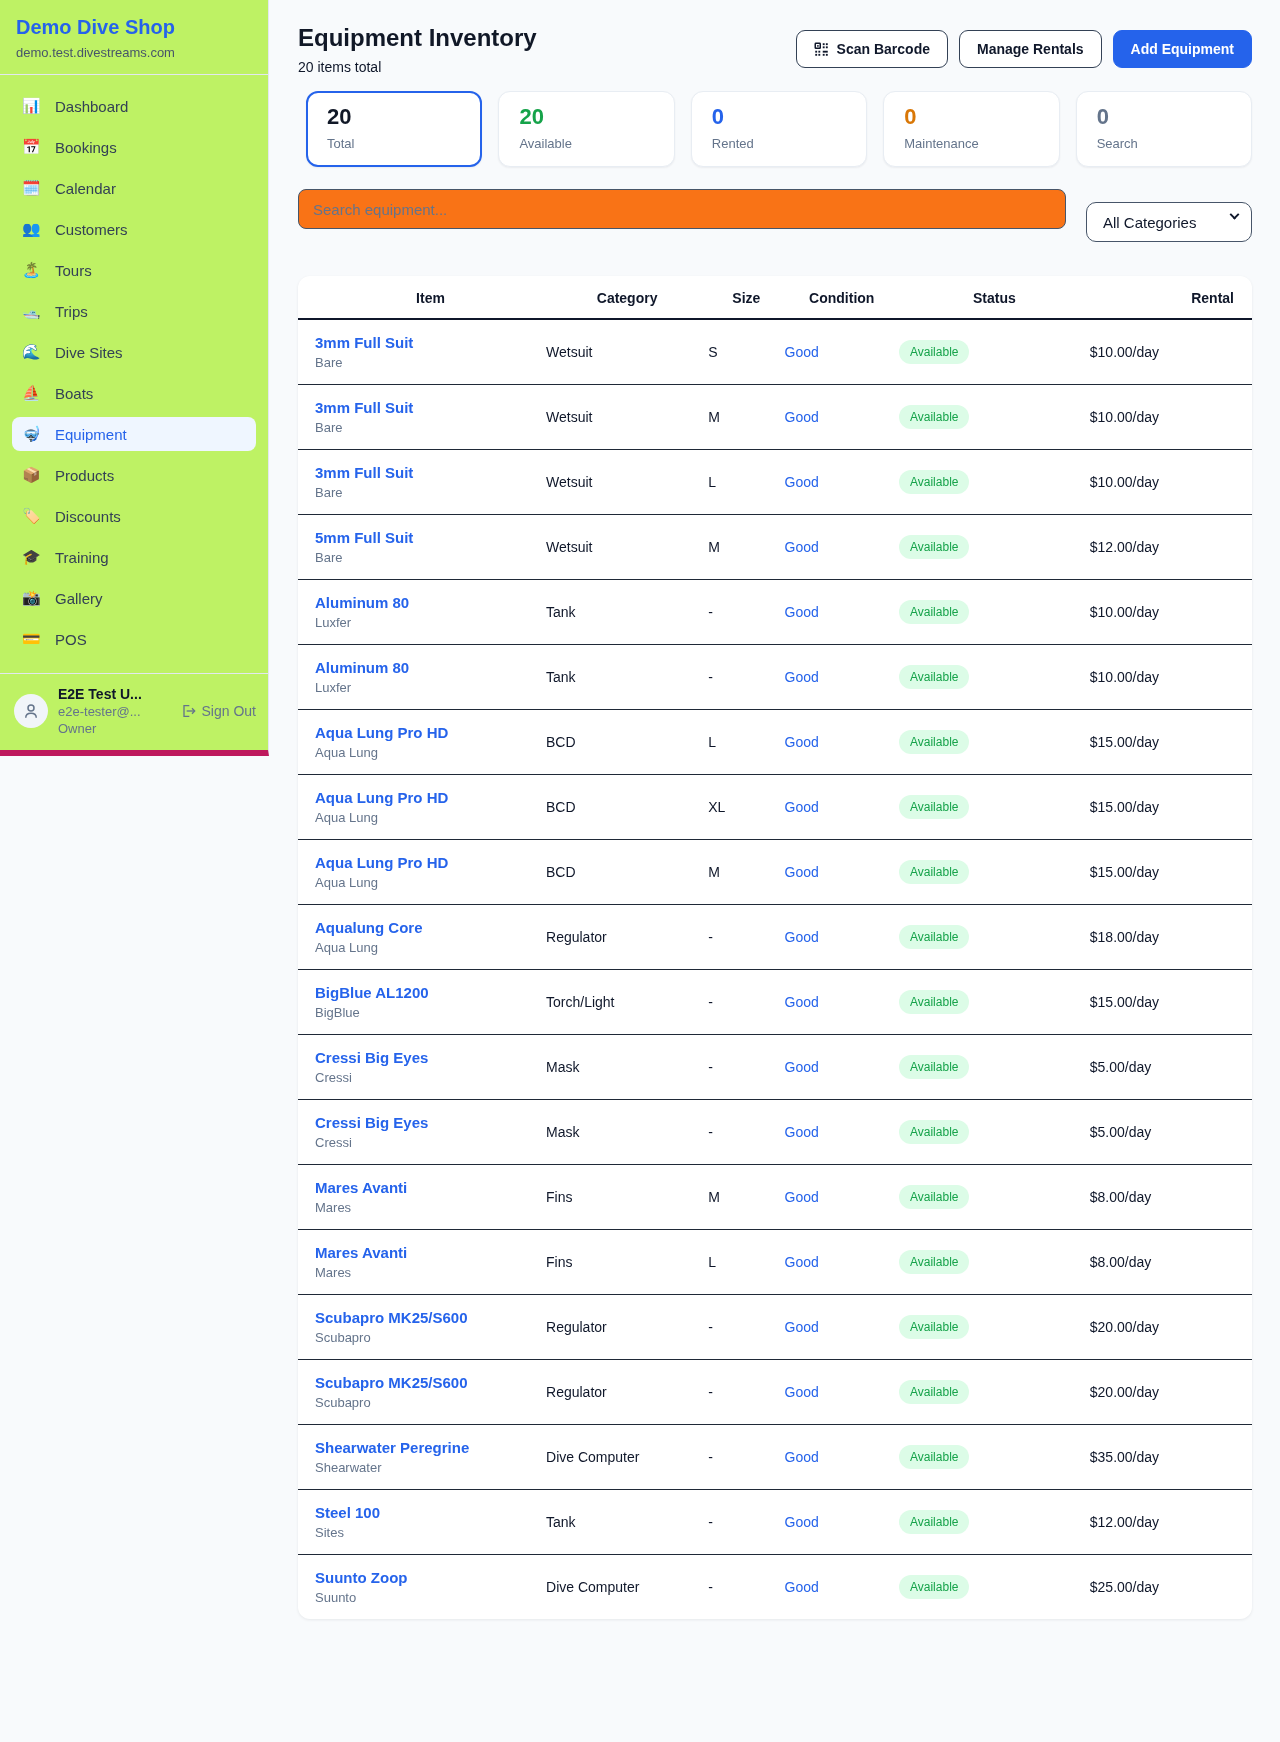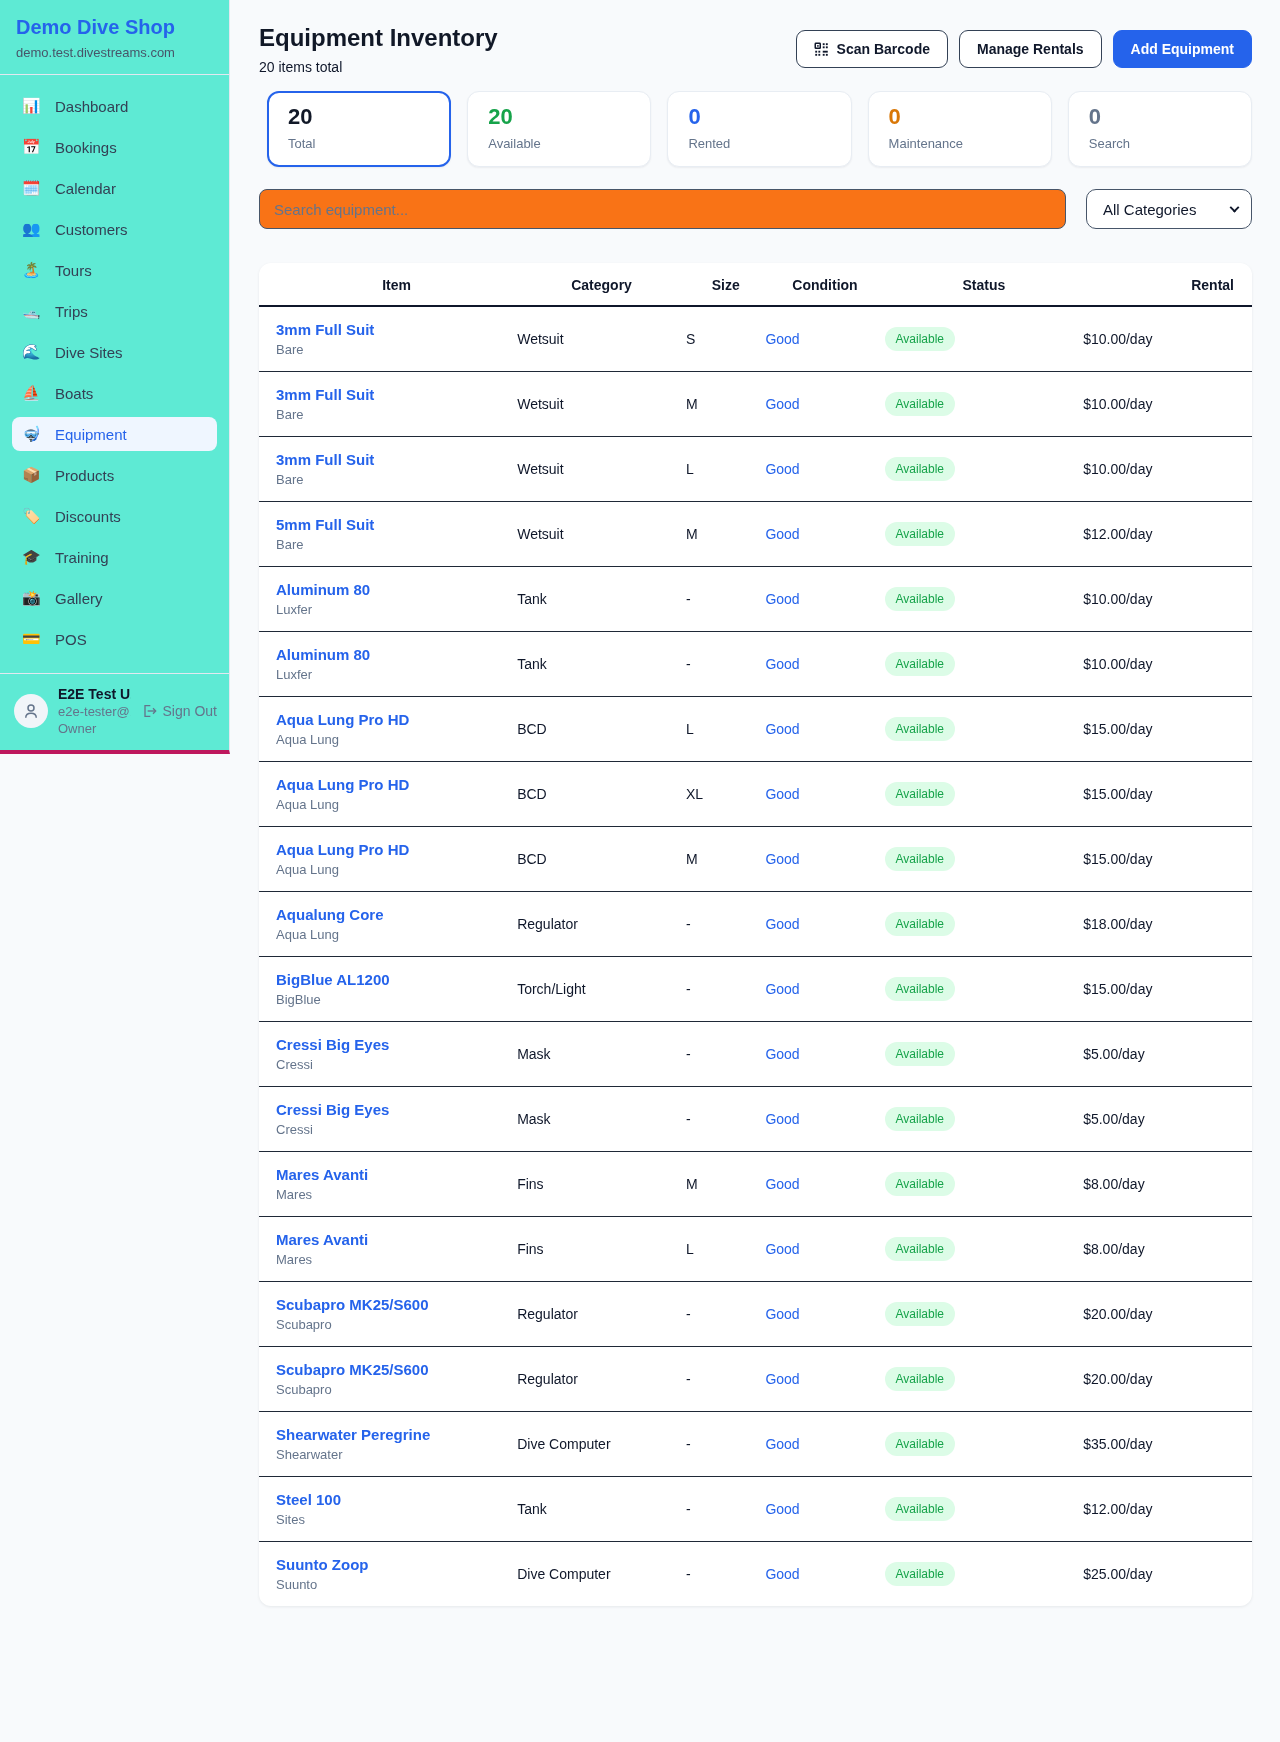--- a/index.html
+++ b/index.html
@@ -7,24 +7,24 @@
   body {
     width:1280px; min-height:1742px;
     background:#f8fafc;
     font-family:"Liberation Sans", sans-serif;
     color:#0f172a;
     display:flex;
     align-items:flex-start;
   }
   
   .sidebar {
-    width:230px; flex-shrink:0;
-    background:#5eead4;
+    width:269px; flex-shrink:0;
+    background:#bef264;
     border-right:1px solid #e2e8f0;
-    border-bottom:4px solid #be185d;
+    border-bottom:6px solid #be185d;
   }
   .brand { padding:16px 16px 14px; border-bottom:1px solid #e2e8f0; }
   .brand-title { margin:0; font-size:20px; font-weight:800; color:#2563eb; }
   .brand-domain { font-size:13px; color:#475569; margin-top:6px; }
   .nav { padding:14px 12px 10px; }
   .nav-item {
     display:flex; align-items:center; gap:13px;
     padding:8px 10px; margin-bottom:7px;
     border-radius:8px; font-size:15px; color:#334155; cursor:pointer;
   }
@@ -81,21 +81,21 @@
     padding:0 14px; font-size:15px; font-family:inherit;
     background:#f97316; color:#0f172a; outline:none;
   }
   .search::placeholder { color:#64748b; }
   .select-wrap { position:relative; width:166px; flex-shrink:0; }
   .select-wrap select {
     appearance:none; -webkit-appearance:none; -moz-appearance:none;
     width:100%; height:40px;
     border:1px solid #475569; border-radius:10px;
     background:#ffffff; font-size:15px; font-family:inherit;
-    padding:0 32px 0 16px; color:#0f172a; cursor:pointer;
+    padding:0 32px 0 16px; color:#0f172a; cursor:pointer;margin-top:13px;
   }
   .chevron {
     position:absolute; right:14px; top:50%;
     width:7px; height:7px;
     border-right:2px solid #0f172a; border-bottom:2px solid #0f172a;
     transform:translateY(-70%) rotate(45deg);
     pointer-events:none;
   }
   
   .table-card {

